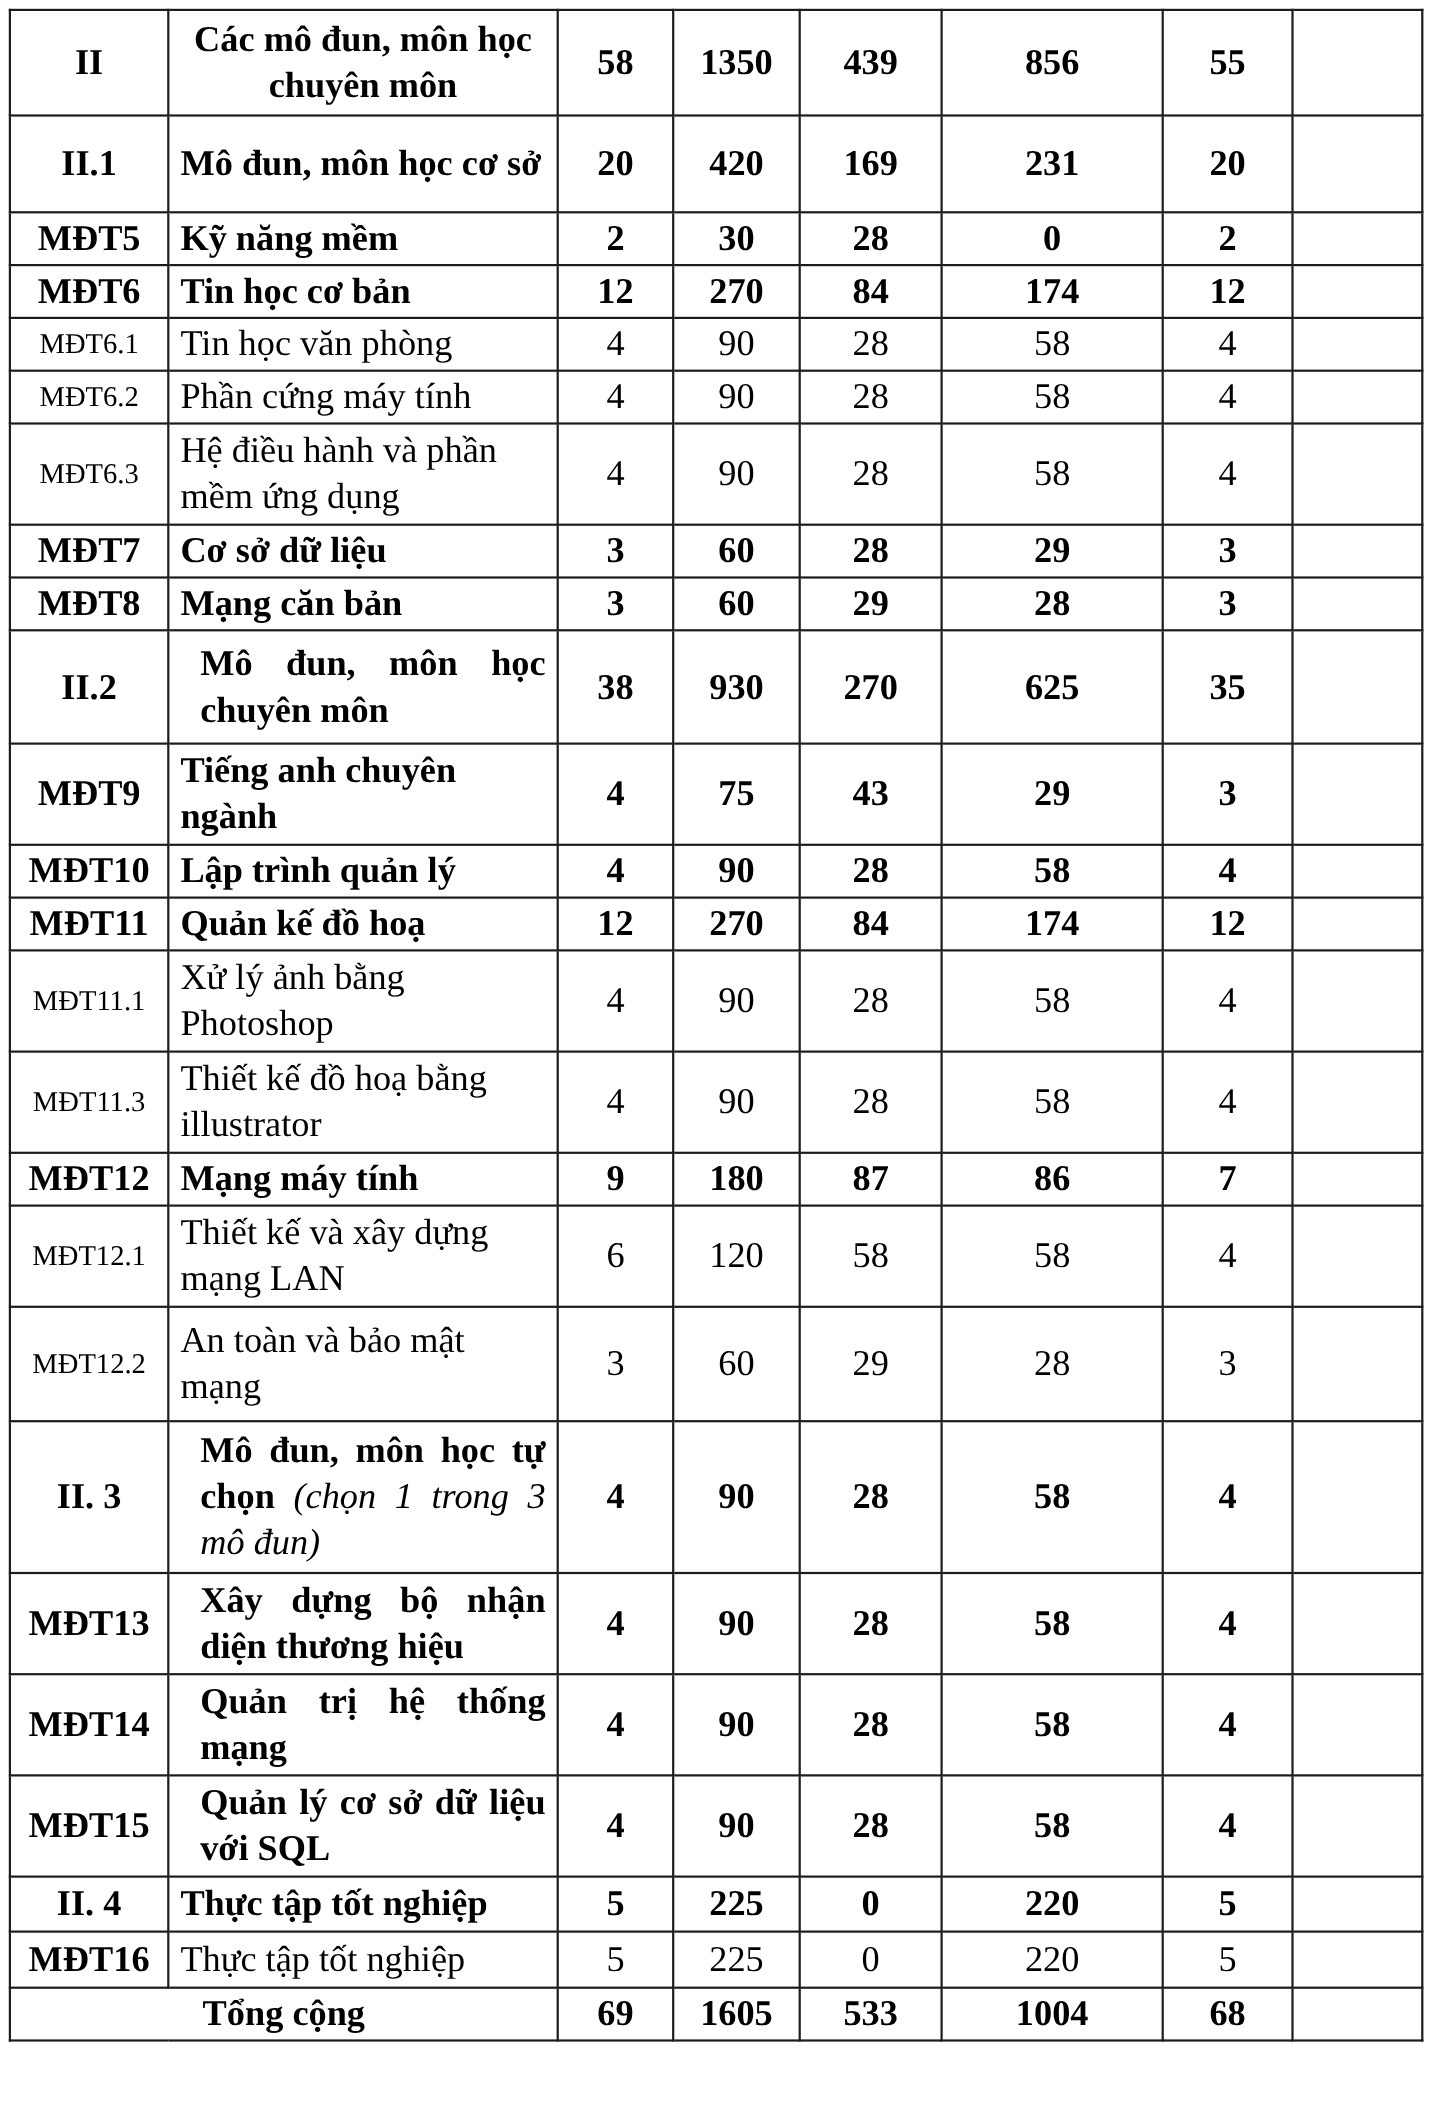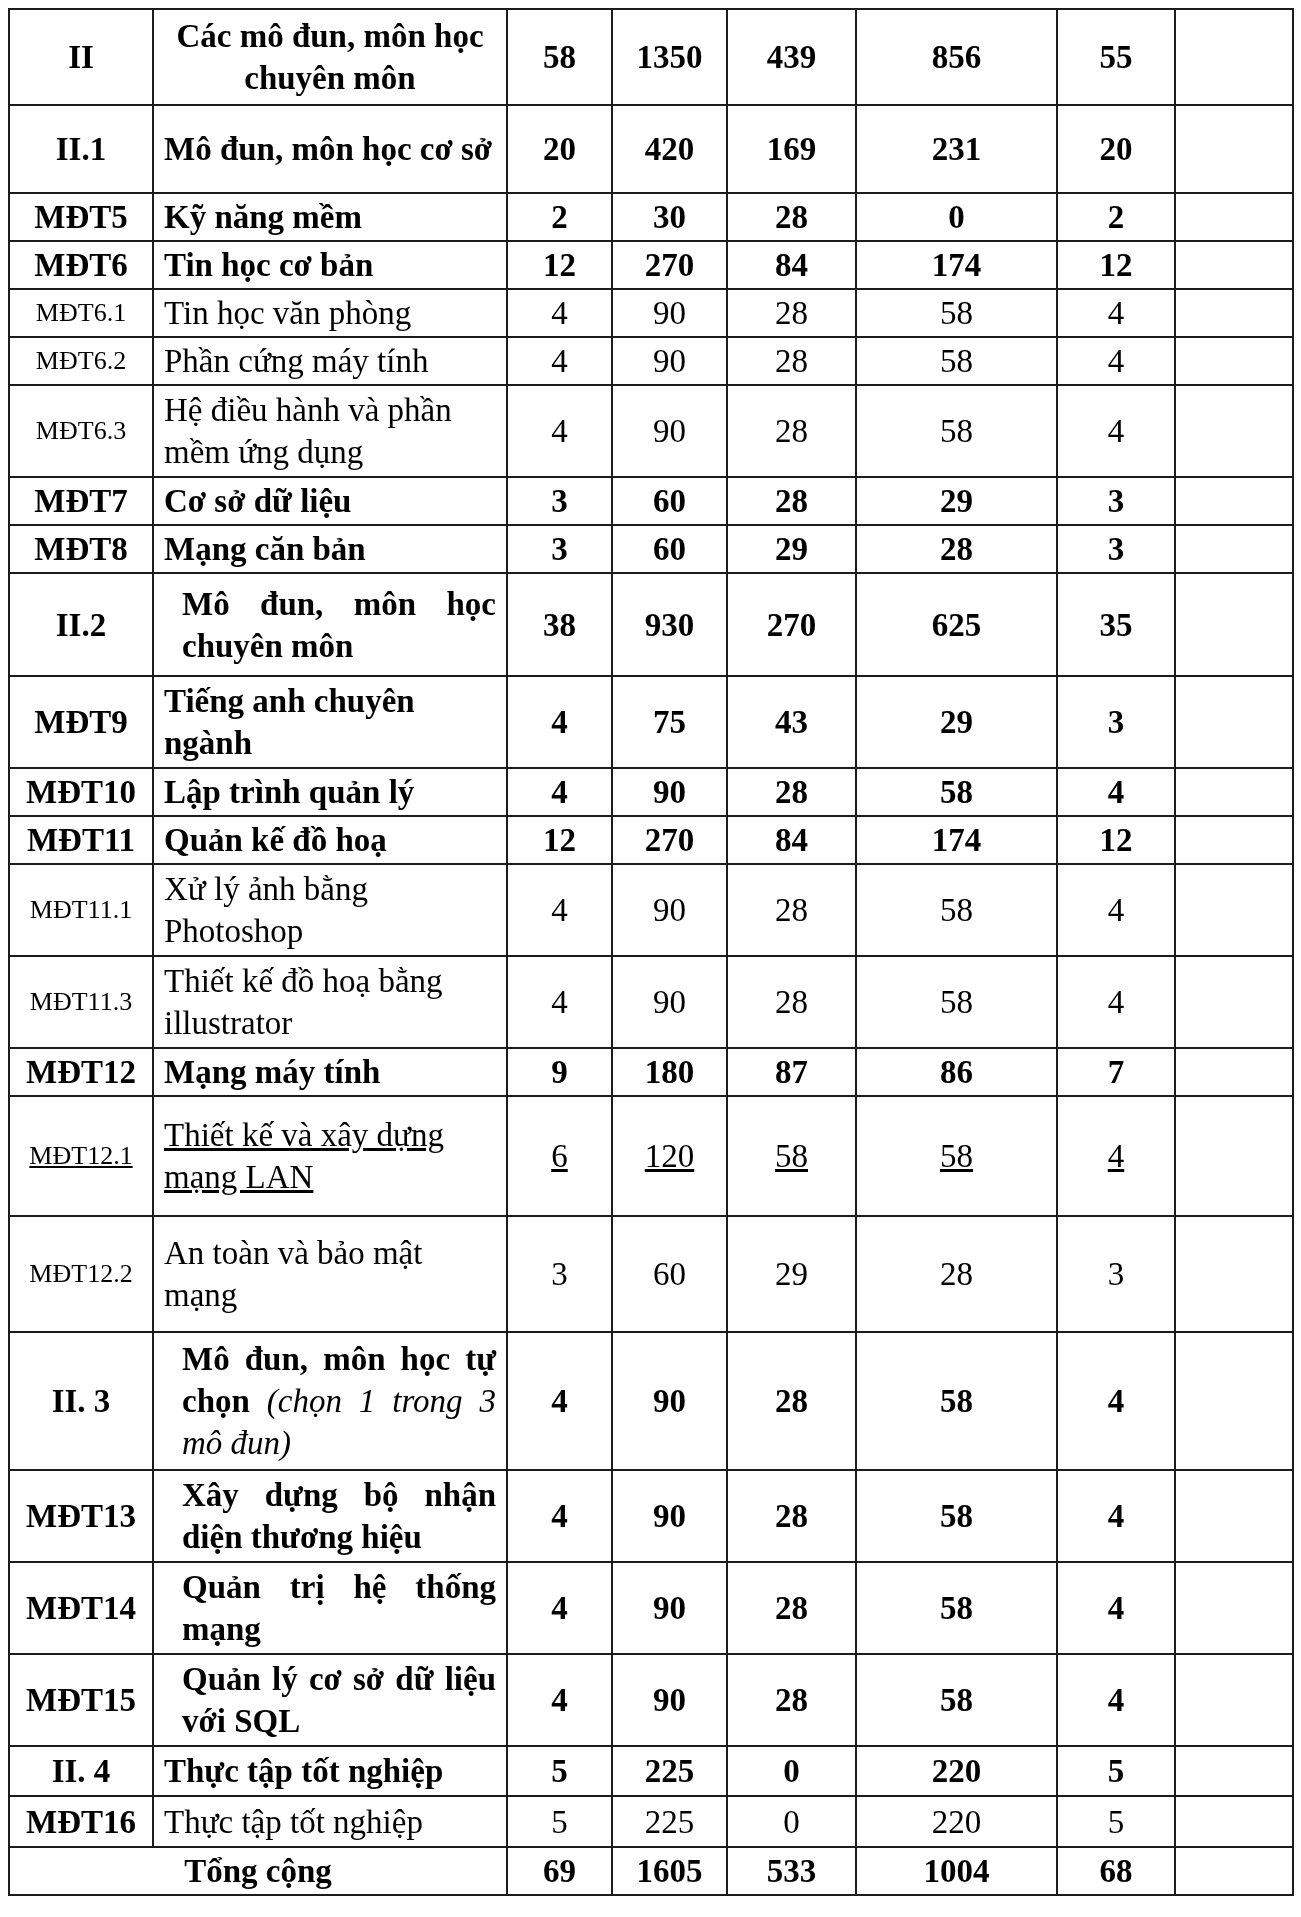--- a/index.html
+++ b/index.html
@@ -211,31 +211,31 @@
       <tr style="height: 46px;">
         <td class="code bold">MĐT12</td>
         <td class="name left"><span class="bold">Mạng máy tính</span></td>
         <td class="num bold">9</td>
         <td class="num bold">180</td>
         <td class="num bold">87</td>
         <td class="num bold">86</td>
         <td class="num bold">7</td>
         <td></td>
       </tr>
-      <tr style="height: 120px; text-decoration: underline;">
+      <tr style="height: 92px;">
         <td class="code small">MĐT12.1</td>
         <td class="name left"><span class="">Thiết kế và xây dựng mạng LAN</span></td>
         <td class="num">6</td>
         <td class="num">120</td>
         <td class="num">58</td>
         <td class="num">58</td>
         <td class="num">4</td>
         <td></td>
       </tr>
-      <tr style="height: 116px; padding-left: 25px;">
+      <tr style="height: 104px; padding-left: 25px;">
         <td class="code small">MĐT12.2</td>
         <td class="name left"><span class="">An toàn và bảo mật mạng</span></td>
         <td class="num">3</td>
         <td class="num">60</td>
         <td class="num">29</td>
         <td class="num">28</td>
         <td class="num">3</td>
         <td></td>
       </tr>
       <tr style="height: 138px;">

